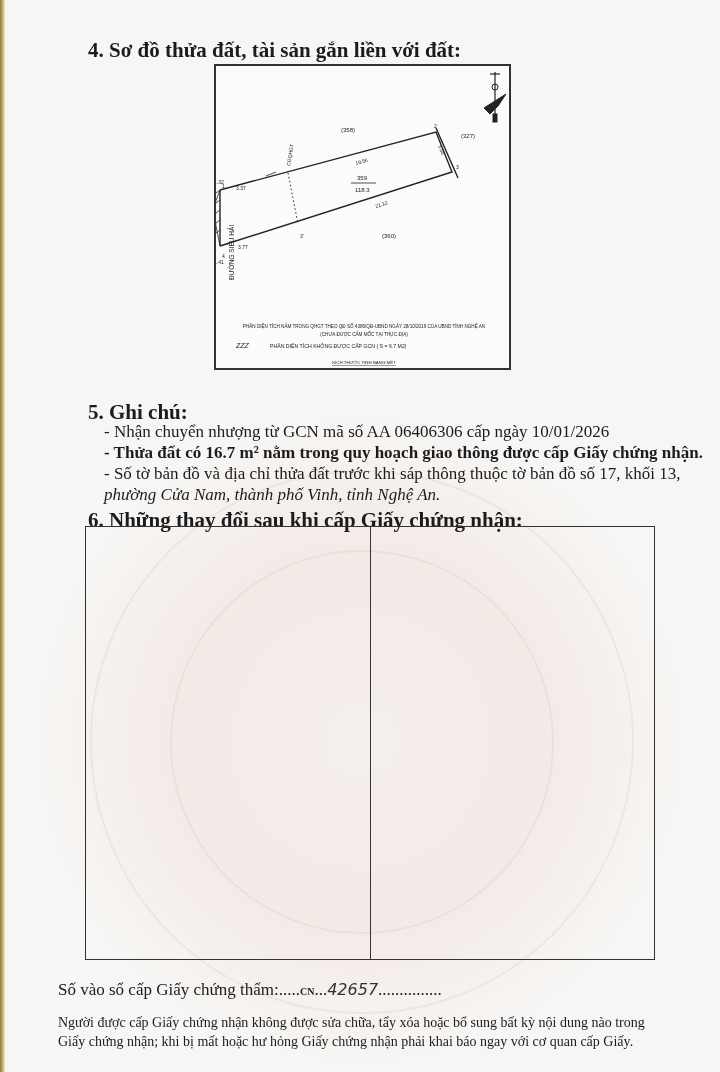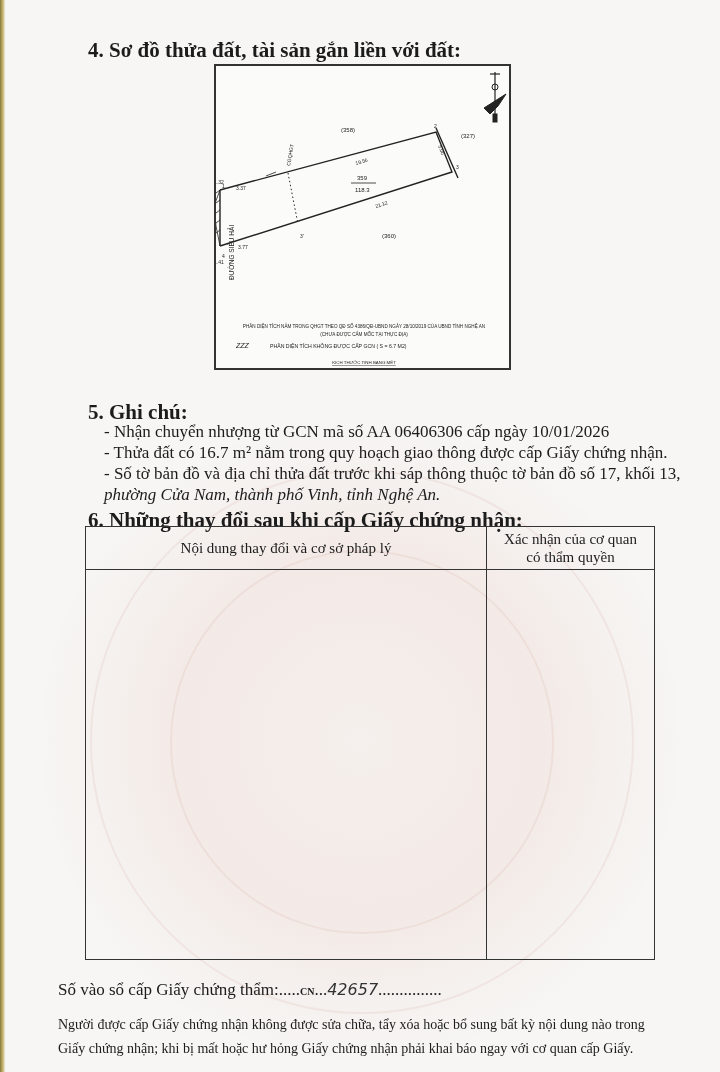--- a/index.html
+++ b/index.html
@@ -19,21 +19,21 @@
   .diagram-box { position:absolute; left:214px; top:64px; width:297px; height:306px; border:2px solid #333; background:rgba(255,255,255,0.5); box-sizing:border-box; }
   .diagram-box svg { position:absolute; left:0; top:0; }
   .tiny { font-family:"Liberation Sans", sans-serif; font-size:5px; fill:#222; }
   .note { position:absolute; left:104px; font-size:17px; white-space:nowrap; }
   table.changes { position:absolute; left:85px; top:526px; width:570px; height:434px; border-collapse:collapse; }
   table.changes td, table.changes th { border:1.5px solid #333; font-weight:normal; font-size:15px; text-align:center; vertical-align:middle; }
   table.changes th { height:40px; line-height:18px; }
   .footer-line { position:absolute; left:58px; top:980px; font-size:17px; white-space:nowrap; }
   .footer-line .cn { font-weight:bold; font-size:10px; }
   .footer-line .hw { font-family:"DejaVu Sans", sans-serif; font-style:italic; font-size:16px; color:#333; }
-  .footer-note { position:absolute; left:58px; top:1013px; width:610px; font-size:14px; line-height:24px; }
+  .footer-note { position:absolute; left:58px; top:1013px; width:610px; font-size:14px; line-height:19px; }
 </style>
 </head>
 <body>
 
 <div class="left-edge"></div>
 
 <div class="seal"></div>
 <div class="seal-ring" style="left:90px;top:470px;width:540px;height:540px;"></div>
 <div class="seal-ring" style="left:170px;top:550px;width:380px;height:380px;"></div>
 
@@ -92,35 +92,28 @@
     <text class="tiny" x="148" y="262" text-anchor="middle" style="font-size:4.6px">PHẦN DIỆN TÍCH NẰM TRONG QHGT THEO QĐ SỐ 4386/QĐ-UBND NGÀY 28/10/2019 CỦA UBND TỈNH NGHỆ AN</text>
     <text class="tiny" x="148" y="270" text-anchor="middle" style="font-size:4.6px">(CHƯA ĐƯỢC CẮM MỐC TẠI THỰC ĐỊA)</text>
     <text class="tiny" x="20" y="282" style="font-size:7px;font-style:italic">ZZZ</text>
     <text class="tiny" x="54" y="282" style="font-size:5.2px">PHẦN DIỆN TÍCH KHÔNG ĐƯỢC CẤP GCN ( S = 6.7 M2)</text>
     <text class="tiny" x="148" y="298" text-anchor="middle" style="font-size:4.4px;text-decoration:underline">KÍCH THƯỚC TÍNH BẰNG MÉT</text>
   </svg>
 </div>
 
 <div class="h" style="left:88px;top:400px;">5. Ghi chú:</div>
 <div class="note" style="top:422px;">- Nhận chuyển nhượng từ GCN mã số AA 06406306 cấp ngày 10/01/2026</div>
-<div class="note" style="top:443px;">- Thửa đất có 16.7 m² nằm trong quy hoạch giao thông được cấp Giấy chứng nhận.</div>
+<div class="note" style="top:443px;font-weight:bold;">- Thửa đất có 16.7 m² nằm trong quy hoạch giao thông được cấp Giấy chứng nhận.</div>
 <div class="note" style="top:464px;">- Số tờ bản đồ và địa chỉ thửa đất trước khi sáp thông thuộc tờ bản đồ số 17, khối 13,</div>
 <div class="note" style="top:485px;font-style:italic;">phường Cửa Nam, thành phố Vinh, tỉnh Nghệ An.</div>
 
 <div class="h" style="left:88px;top:508px;">6. Những thay đổi sau khi cấp Giấy chứng nhận:</div>
 
 <table class="changes">
   <tbody>
-      <tr>
-    <th style="width:398px;">Nội dung thay đổi và cơ sở pháp lý</th>
-    <th>
-      <div>Xác nhận của cơ quan</div>
-      <div>có thẩm quyền</div>
-    </th>
-  </tr>
   <tr>
     <td></td>
     <td></td>
   </tr>
 </tbody>
   </table>
 
 <div class="footer-line">
   <span>Số vào sổ cấp Giấy chứng thẩm:.....</span><span class="cn">CN</span><span>...</span><span class="hw">42657</span><span>...............</span>
 </div>

